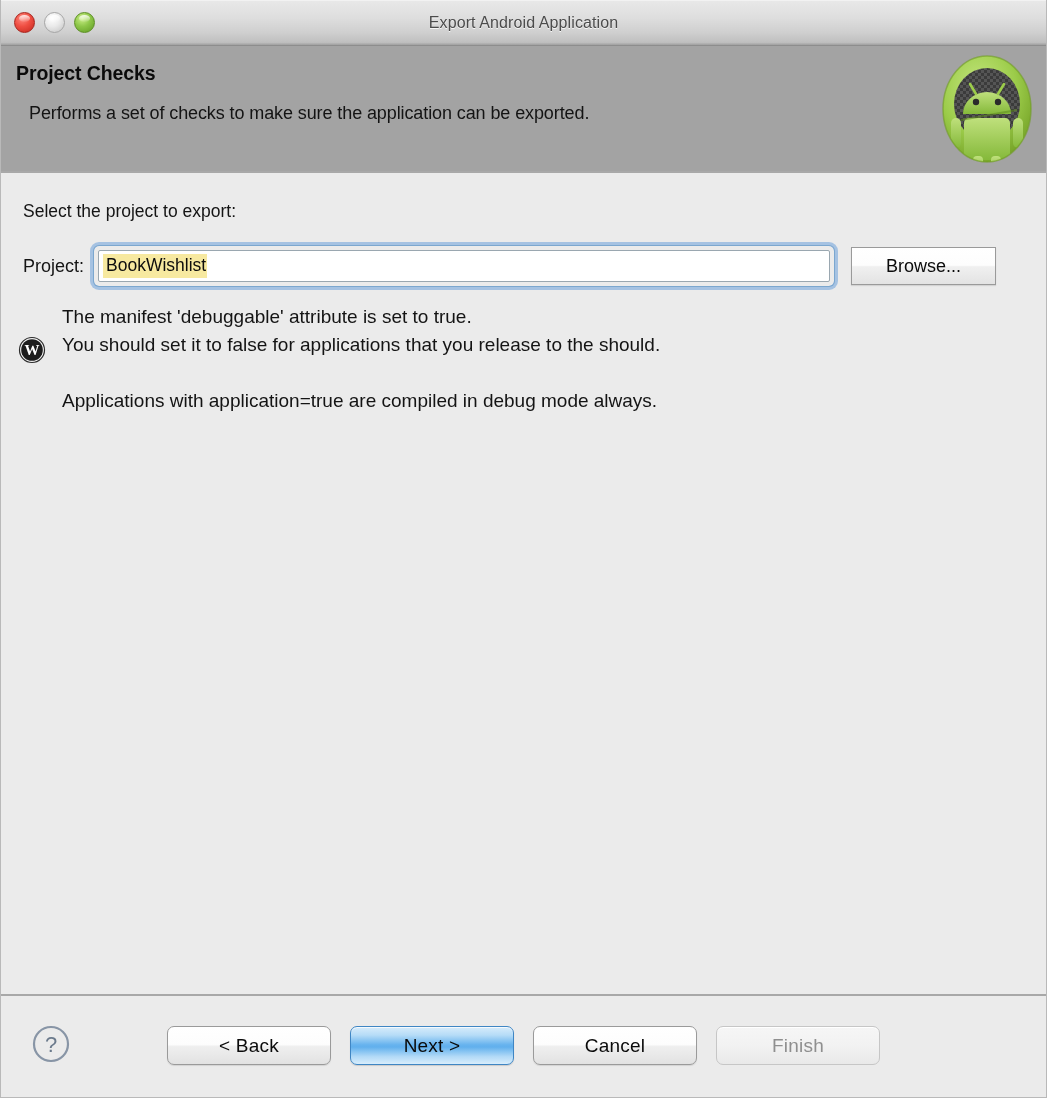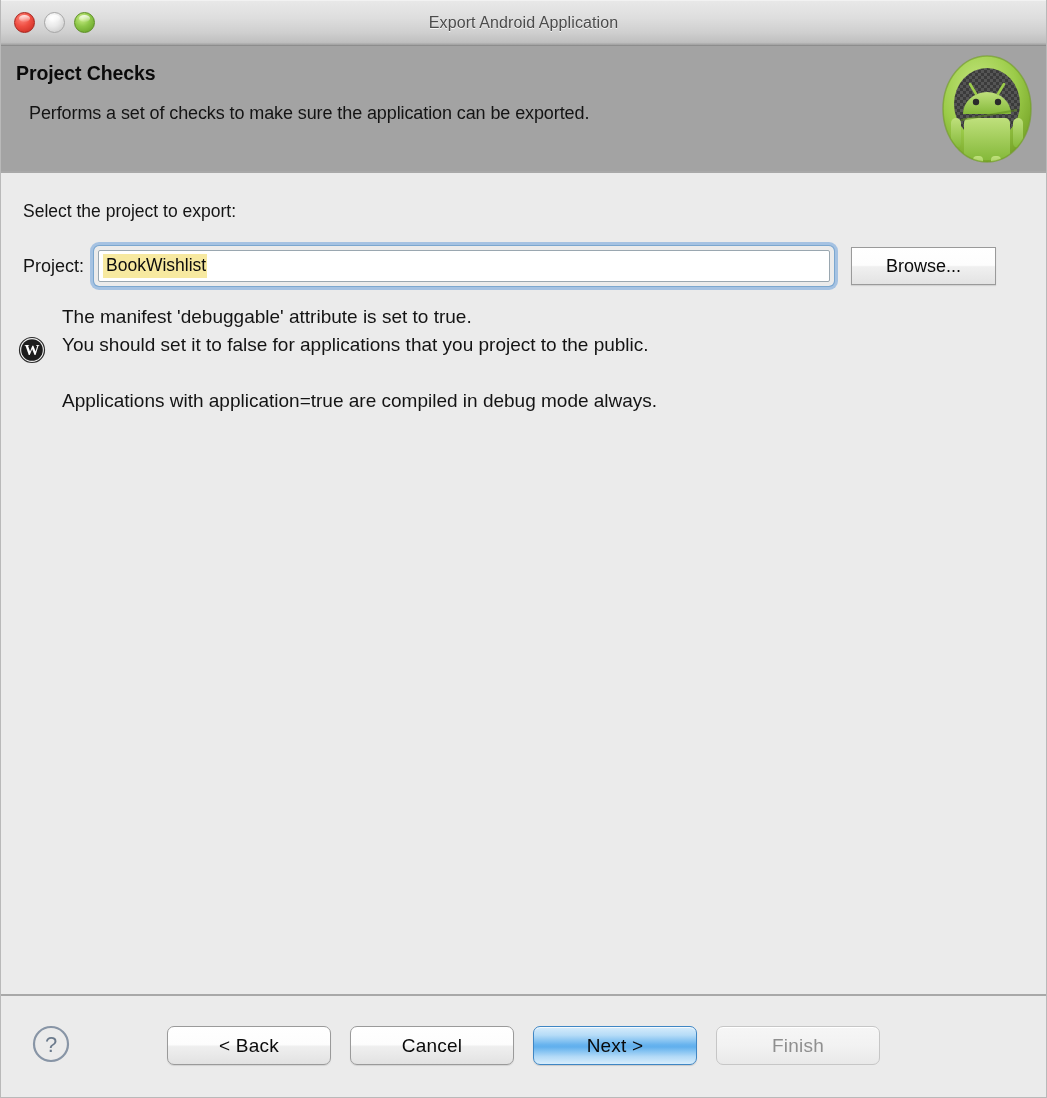--- a/index.html
+++ b/index.html
@@ -376,36 +376,36 @@
     <div id="warning-block">
       <div id="warning-icon">
         <svg width="30" height="30" viewBox="0 0 30 30" xmlns="http://www.w3.org/2000/svg">
           <circle cx="15" cy="15" r="12.5" fill="#f0f0f0" stroke="#2b2b2b" stroke-width="1.2"></circle>
           <circle cx="15" cy="15" r="10.8" fill="#1d1d1d"></circle>
           <text x="15" y="20.4" font-family="'Liberation Serif', serif" font-size="15" font-weight="bold" fill="#ffffff" text-anchor="middle">W</text>
         </svg>
       </div>
       <div id="warning-messages">
         <div class="warn-line">The manifest 'debuggable' attribute is set to true.</div>
-        <div class="warn-line">You should set it to false for applications that you project to the public.</div>
+        <div class="warn-line">You should set it to false for applications that you release to the should.</div>
         <div class="warn-gap"></div>
         <div class="warn-line">Applications with application=true are compiled in debug mode always.</div>
       </div>
     </div>
 
   </div>
 
   <div id="footer">
     <div id="help-icon">
       <svg width="40" height="40" viewBox="0 0 40 40" xmlns="http://www.w3.org/2000/svg">
         <circle cx="20" cy="20" r="17" fill="none" stroke="#8895a6" stroke-width="2.2"></circle>
         <text x="20" y="27.5" font-family="'Liberation Sans', sans-serif" font-size="22" fill="#6b7a8c" text-anchor="middle">?</text>
       </svg>
     </div>
     <div id="footer-buttons">
       <div class="dlg-button btn-normal">&lt; Back</div>
+      <div class="dlg-button btn-default">Next &gt;</div>
       <div class="dlg-button btn-normal">Cancel</div>
-      <div class="dlg-button btn-default">Next &gt;</div>
       <div class="dlg-button btn-disabled">Finish</div>
     </div>
   </div>
 
 </div>
 
 </body></html>

